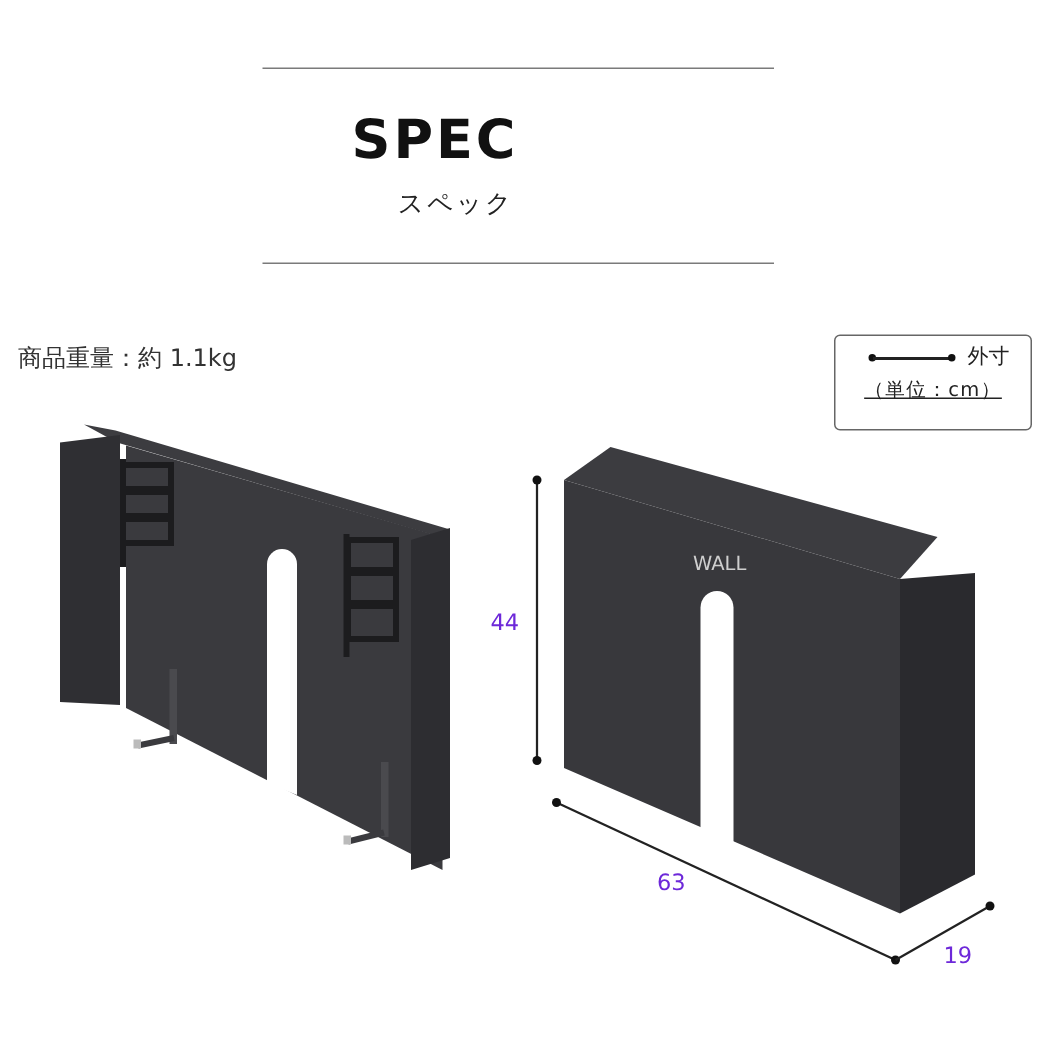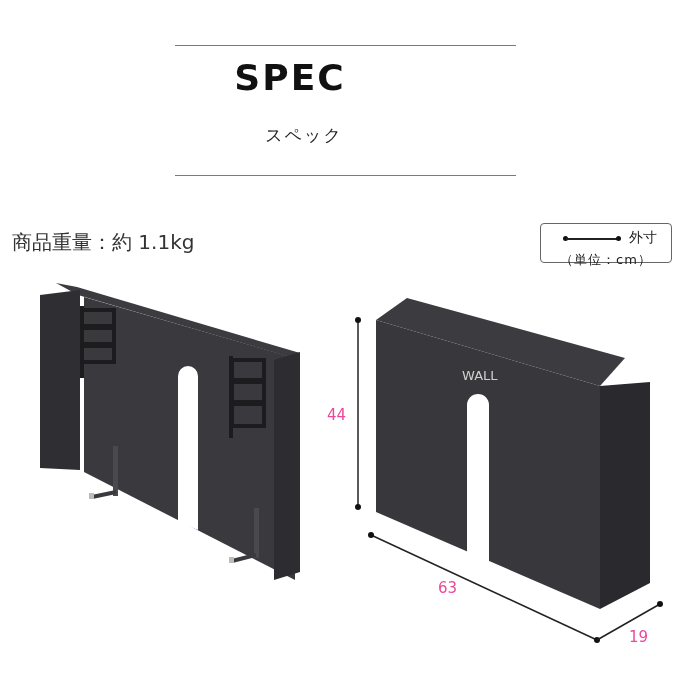--- a/index.html
+++ b/index.html
@@ -1,31 +1,31 @@
 <!DOCTYPE html>
 <html><head>
 <meta charset="utf-8">
 <style>
   html, body { margin: 0; padding: 0; background: #ffffff; }
   body { width: 700px; height: 692px; position: relative; overflow: hidden;
          font-family: "DejaVu Sans", "Liberation Sans", sans-serif; color: #222; }
   .rule { position: absolute; left: 175px; width: 341px; height: 1px; background: #7a7a7a; }
-  .title { position: absolute; left: 0; width: 580px; top: 57px; text-align: center;
+  .title { position: absolute; left: 0; width: 580px; top: 73px; text-align: center;
            font-family: "DejaVu Sans", sans-serif; font-weight: bold; font-size: 36px; letter-spacing: 2px; color: #111; }
   .subtitle { position: absolute; left: 0; width: 608px; top: 124px; text-align: center;
               font-size: 17px; color: #222; letter-spacing: 2px; }
-  .weight { position: absolute; left: 12px; top: 229px; font-size: 20px; color: #333; }
-  .legend { position: absolute; left: 540px; top: 223px; width: 132px; height: 40px;
+  .weight { position: absolute; left: 12px; top: 229px; font-size: 16px; color: #333; }
+  .legend { position: absolute; left: 556px; top: 223px; width: 132px; height: 64px;
             border: 1px solid #666; border-radius: 4px; box-sizing: border-box; }
   .legend .line { position: absolute; left: 25px; top: 14px; width: 52px; height: 1.5px; background: #222; }
   .legend .dot { position: absolute; width: 5px; height: 5px; border-radius: 50%; background: #111; top: 12px; }
   .legend .l1 { position: absolute; left: 88px; top: 5px; font-size: 14px; }
-  .legend .l2 { position: absolute; left: 0; width: 130px; top: 27px; text-align: center; font-size: 13px; letter-spacing: 1px; }
+  .legend .l2 { position: absolute; left: 0; width: 130px; top: 27px; text-align: center; font-size: 13px; letter-spacing: 1px; text-decoration: underline; }
   svg.art { position: absolute; left: 0; top: 0; }
-  .dim { position: absolute; font-size: 15px; color: #ec4899; }
+  .dim { position: absolute; font-size: 15px; color: #6d28d9; }
 </style>
 </head>
 <body>
 
 <div class="rule" style="top:45px;"></div>
 <div class="title">SPEC</div>
 <div class="subtitle">スペック</div>
 <div class="rule" style="top:175px;"></div>
 
 <div class="weight">商品重量：約 1.1kg</div>

